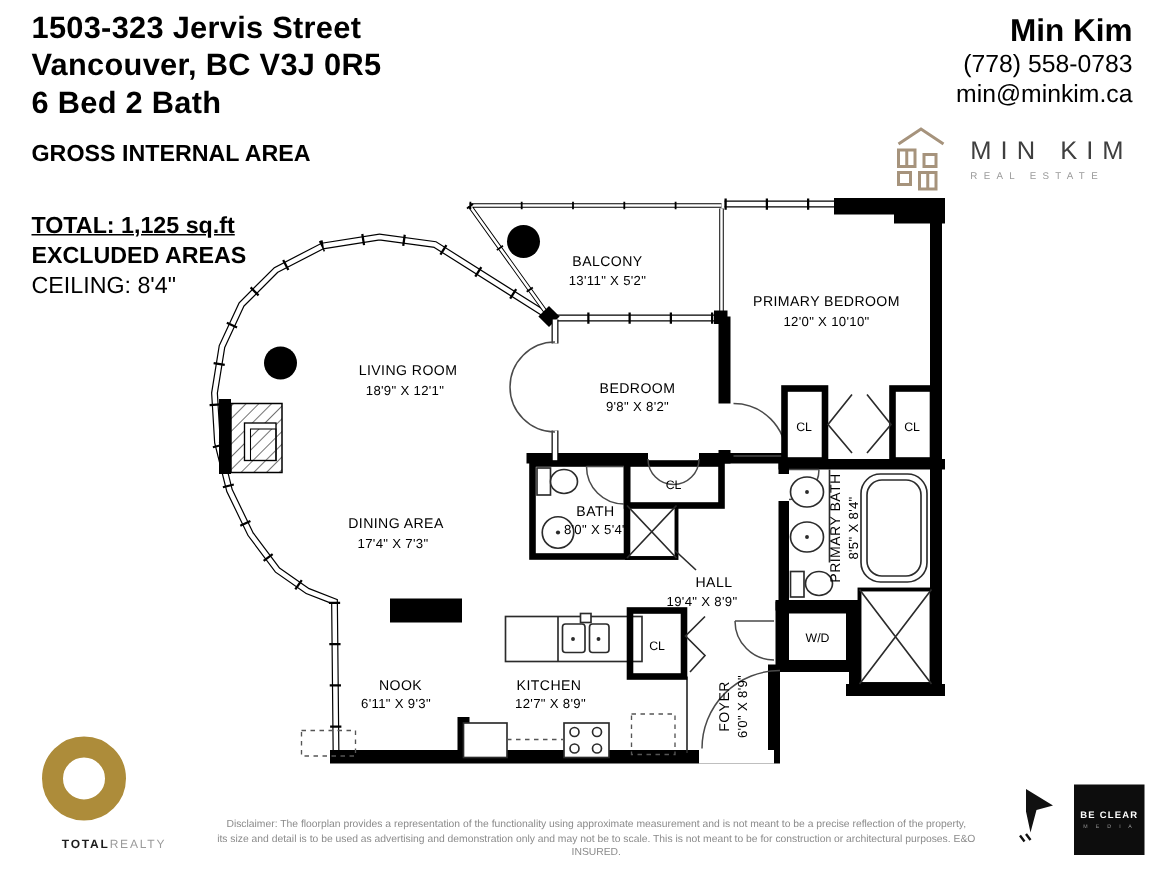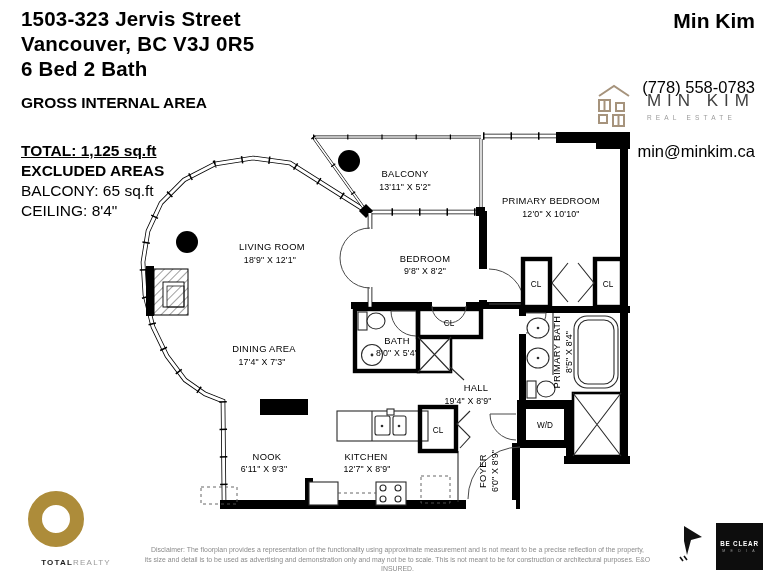--- a/index.html
+++ b/index.html
@@ -3,21 +3,21 @@
 <meta charset="utf-8">
 <style>
   html,body{margin:0;padding:0;background:#fff;}
   .page{position:relative;width:781px;height:586px;background:#ffffff;overflow:hidden;
         font-family:"Liberation Sans",sans-serif;color:#000;}
   .abs{position:absolute;}
   
   .addr{left:21px;top:6px;font-size:20.5px;font-weight:bold;line-height:25px;letter-spacing:.2px;}
   .agent{right:26px;top:8px;text-align:right;}
   .agent .name{font-size:21px;font-weight:bold;line-height:25px;}
-  .agent .line{font-size:16.5px;line-height:20px;margin-top:44px;}
+  .agent .line{font-size:16.5px;line-height:20px;}
   .brand{right:26px;top:84px;display:flex;align-items:center;gap:10px;}
   .brand .word{display:flex;flex-direction:column;align-items:flex-start;}
   .brand .word .big{font-size:17px;letter-spacing:6px;color:#3f3f3f;font-weight:400;}
   .brand .word .small{font-size:6.5px;letter-spacing:4.2px;color:#9b9b9b;margin-top:3px;}
   .areas{left:21px;top:93px;font-size:15.5px;line-height:20px;}
   .areas .b{font-weight:bold;}
   .areas .u{font-weight:bold;text-decoration:underline;margin-top:28px;}
   
   .wordmark{left:20px;top:558px;width:112px;text-align:center;font-size:8px;letter-spacing:1.2px;}
   .wordmark .b{font-weight:bold;color:#1c1c1c;}
@@ -75,21 +75,20 @@
     <div class="word">
       <span class="big">MIN KIM</span>
       <span class="small">REAL ESTATE</span>
     </div>
   </div>
 
   <div class="abs areas">
     <div class="b">GROSS INTERNAL AREA</div>
     <div class="u">TOTAL:  1,125 sq.ft</div>
     <div class="b">EXCLUDED AREAS</div>
-    <div>BALCONY: 65 sq.ft</div>
     <div>CEILING: 8'4"</div>
   </div>
 
   <svg class="abs" style="left:0;top:0;" width="781" height="586" viewBox="0 0 781 586">
     <defs>
       <pattern id="hatch" width="6" height="6" patternUnits="userSpaceOnUse" patternTransform="rotate(45)">
         <line x1="0" y1="0" x2="0" y2="6" stroke="#444" stroke-width="1"></line>
       </pattern>
     </defs>
 

